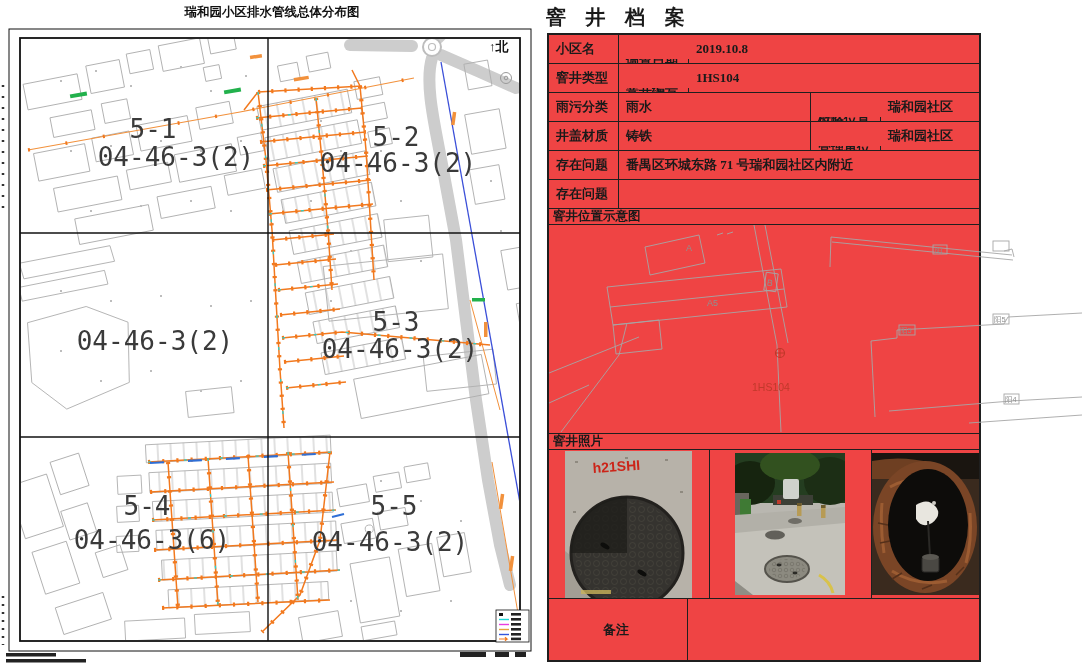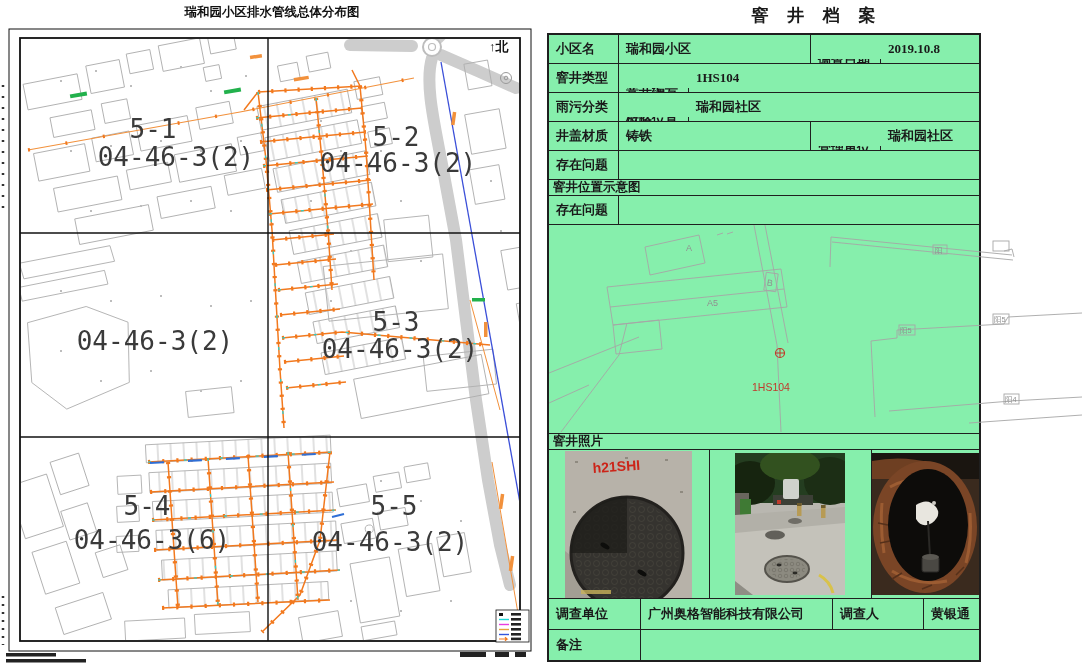--- a/index.html
+++ b/index.html
@@ -1,26 +1,26 @@
 <!DOCTYPE html>
 <html><head>
 <meta charset="utf-8">
 <style>
   html,body{margin:0;padding:0;}
   body{width:1088px;height:664px;background:#fff;position:relative;overflow:hidden;
        font-family:"Liberation Serif","DejaVu Serif",serif;color:#1a1a1a;}
   .panel-left{position:absolute;left:0;top:0;width:544px;height:664px;text-align:center;}
   .panel-right{position:absolute;left:546px;top:0;width:542px;height:664px;}
-  .arch-title{position:absolute;left:0;top:4px;width:100%;text-align:center;
+  .arch-title{position:absolute;left:0;top:4px;width:100%;text-align:left;
       font-family:"Liberation Sans","DejaVu Sans",sans-serif;font-weight:700;
-      font-size:17px;letter-spacing:7px;}
+      font-size:20px;letter-spacing:7px;}
   .arch-table{position:absolute;left:1px;top:33px;width:434px;height:629px;
-      border:2px solid #1f1f1f;box-sizing:border-box;display:flex;flex-direction:column;background:#86efac;}
+      border:2px solid #1f1f1f;box-sizing:border-box;display:flex;flex-direction:column;background:#ef4444;}
   .row{display:flex;border-bottom:1.4px solid #1f1f1f;box-sizing:border-box;flex:0 0 auto;}
-  .row.last{border-bottom:none;flex:1 1 auto;}
+  .row.last{border-bottom:none;flex:1 1 auto;margin-left:47px;}
   .cell{box-sizing:border-box;border-right:1.4px solid #1f1f1f;display:flex;align-items:center;
       padding:0 7px;font-size:13px;font-weight:600;overflow:hidden;white-space:nowrap;}
   .cell.norb{border-right:none;}
   .h29{height:29px;} .h16{height:16px;} .h209{height:209px;} .h149{height:149px;} .h31{height:31px;}
   .w-l1{width:70px;} .w-v1{width:192px;} .w-l2{width:70px;margin-top:24px;}
   .w-bl1{width:92px;} .w-bv1{width:192px;} .w-bl2{width:91px;}
   .grow{flex:1;}
   .hdr-row{font-size:12.5px;font-weight:600;padding:0 4px;display:flex;align-items:center;}
   .sketch-wrap{width:100%;height:100%;position:relative;}
   .ph-cell{box-sizing:border-box;border-right:1.4px solid #1f1f1f;display:flex;
@@ -313,54 +313,55 @@
 </svg>
 </div>
 
 <div class="panel-right">
   <div class="arch-title">窨 井 档 案</div>
 
   <div class="arch-table">
 
     <div class="row h29">
       <div class="cell w-l1">小区名</div>
-      <div class="cell w-v1">瑞和园小区</div>
       <div class="cell w-l2">调查日期</div>
       <div class="cell grow norb">2019.10.8</div>
     </div>
 
     <div class="row h29">
       <div class="cell w-l1">窨井类型</div>
       <div class="cell w-l2">窨井编号</div>
       <div class="cell grow norb">1HS104</div>
     </div>
 
     <div class="row h29">
       <div class="cell w-l1">雨污分类</div>
+      <div class="cell w-v1">雨水</div>
       <div class="cell w-l2">概略位置</div>
       <div class="cell grow norb">瑞和园社区</div>
     </div>
 
     <div class="row h29">
       <div class="cell w-l1">井盖材质</div>
       <div class="cell w-v1">铸铁</div>
       <div class="cell w-l2">管理单位</div>
       <div class="cell grow norb">瑞和园社区</div>
     </div>
 
     <div class="row h29">
       <div class="cell w-l1">存在问题</div>
-    </div>
-
-    <div class="row h16 hdr-row">窨井位置示意图</div>
+      <div class="cell grow norb">番禺区环城东路 71 号瑞和园社区内附近</div>
+    </div>
 
     <div class="row h29">
       <div class="cell w-l1">存在问题</div>
       <div class="cell grow norb"></div>
     </div>
+
+    <div class="row h16 hdr-row">窨井位置示意图</div>
 
     <div class="row h209">
       <div class="sketch-wrap">
         <svg width="533" height="207" viewBox="0 0 533 207">
           <g stroke="#a6a6a6" stroke-width="0.9" fill="none">
             <path d="M96,22 L150,10 L156,38 L101,50 Z"></path>
             <path d="M168,10 l6,-2 m4,1 l6,-2"></path>
             <path d="M58,62 L232,44 L238,82 L64,100 Z"></path>
             <path d="M61,82 L235,64"></path>
             <path d="M64,100 L110,95 L113,124 L67,129 Z"></path>
@@ -483,25 +484,19 @@
           <ellipse cx="56" cy="72" rx="40" ry="56" fill="#0d0c0a"></ellipse>
           <path d="M44,52 Q56,44 64,54 Q70,62 60,70 Q50,76 44,66 Z" fill="#e8e6df"></path>
           <circle cx="62" cy="50" r="2" fill="#cfcdc6"></circle>
           <line x1="56" y1="68" x2="58" y2="104" stroke="#2a2926" stroke-width="2"></line>
           <rect x="50" y="104" width="17" height="15" rx="2" fill="#4a4843" stroke="#2a2926" stroke-width="1"></rect>
           <ellipse cx="58.5" cy="104" rx="8.5" ry="3" fill="#5a5852"></ellipse>
         </svg>
       </div>
     </div>
 
-    <div class="row h31">
-      <div class="cell w-bl1">调查单位</div>
-      <div class="cell w-bv1">广州奥格智能科技有限公司</div>
-      <div class="cell w-bl2">调查人</div>
-      <div class="cell grow norb">黄银通</div>
-    </div>
 
     <div class="row last">
       <div class="cell w-bl1" style="border-bottom:none;">备注</div>
       <div class="cell grow norb"></div>
     </div>
   </div>
 </div>
 
 </body></html>

